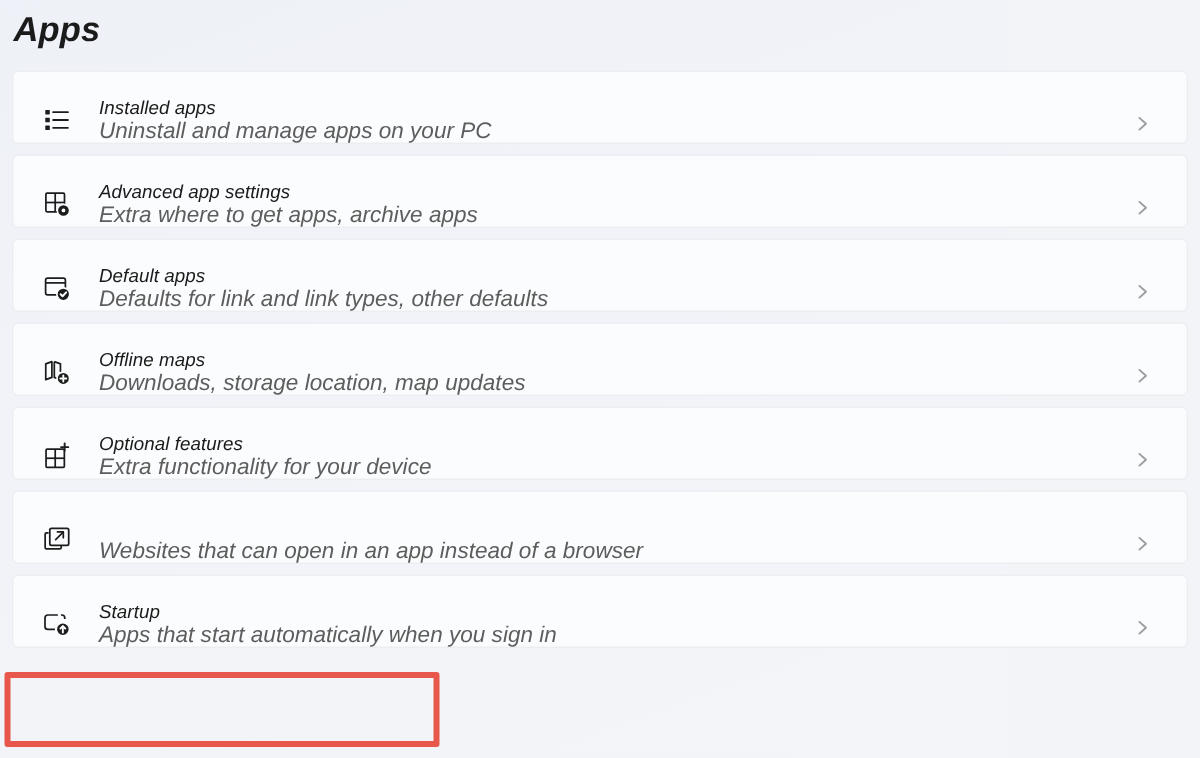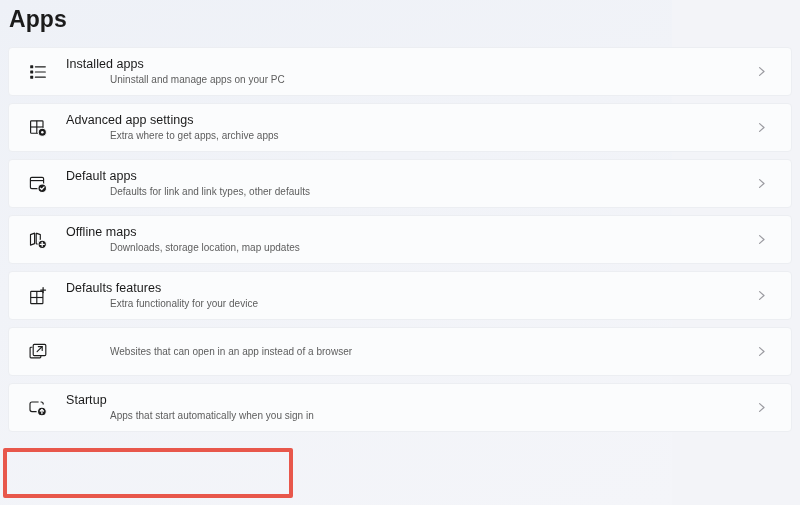--- a/index.html
+++ b/index.html
@@ -13,41 +13,42 @@
     background: #f3f4f8;
     font-family: "Liberation Sans", sans-serif;
     -webkit-font-smoothing: antialiased;
   }
   .page {
     position: relative;
     width: 672px;
     height: 505px;
     background: linear-gradient(160deg, #eef1f7 0%, #f1f3f8 40%, #f4f5f9 100%);
     box-sizing: border-box;
+    font-style: italic;
   }
   .page-title {
     position: absolute;
     left: 9px;
     top: 5px;
     font-size: 23px;
     font-weight: bold;
     color: #1b1b1b;
     letter-spacing: 0.1px;
     line-height: 28px;
   }
   .card-list {
     position: absolute;
     left: 8px;
     top: 47px;
     width: 784px;
   }
   .card {
     position: relative;
     display: flex;
-    align-items: center;
+    align-items: flex-end;
     height: 49px;
     margin-bottom: 7px;
     background: #fbfcfd;
     border: 1px solid #eceef2;
     border-radius: 4px;
     box-sizing: border-box;
     padding-left: 10px;
     padding-right: 10px;
     cursor: pointer;
   }
@@ -69,26 +70,25 @@
     flex: 1 1 auto;
     min-width: 0;
   }
   .card-title {
     font-size: 12.5px;
     color: #1a1a1a;
     line-height: 15px;
     letter-spacing: 0.05px;
   }
   .card-sub {
-    font-size: 10px;
+    font-size: 15px;
     color: #5d5d5d;
     line-height: 14px;
     margin-top: 1px;
     letter-spacing: 0.02px;
-    margin-left: 44px;
   }
   .chevron {
     width: 26px;
     min-width: 26px;
     height: 26px;
     display: flex;
     align-items: center;
     justify-content: center;
     color: #9b9ba1;
     margin-right: 7px;
@@ -210,21 +210,21 @@
           <rect x="2.7" y="5.4" width="12.2" height="12.2" rx="0.7"></rect>
           <line x1="8.8" y1="5.4" x2="8.8" y2="17.6"></line>
           <line x1="2.7" y1="11.5" x2="14.9" y2="11.5"></line>
           <g stroke-linecap="round" stroke-width="1.25">
             <line x1="15.1" y1="1.7" x2="15.1" y2="6.5"></line>
             <line x1="12.7" y1="4.1" x2="17.5" y2="4.1"></line>
           </g>
         </svg>
       </div>
       <div class="card-text">
-        <div class="card-title">Defaults features</div>
+        <div class="card-title">Optional features</div>
         <div class="card-sub">Extra functionality for your device</div>
       </div>
       <div class="chevron">
         <svg width="13" height="13" viewBox="0 0 13 13" fill="none" stroke="currentColor" stroke-width="1.25" stroke-linecap="round" stroke-linejoin="round">
           <polyline points="4.6,2.6 9,6.5 4.6,10.4"></polyline>
         </svg>
       </div>
     </div>
 
     <div class="card">

